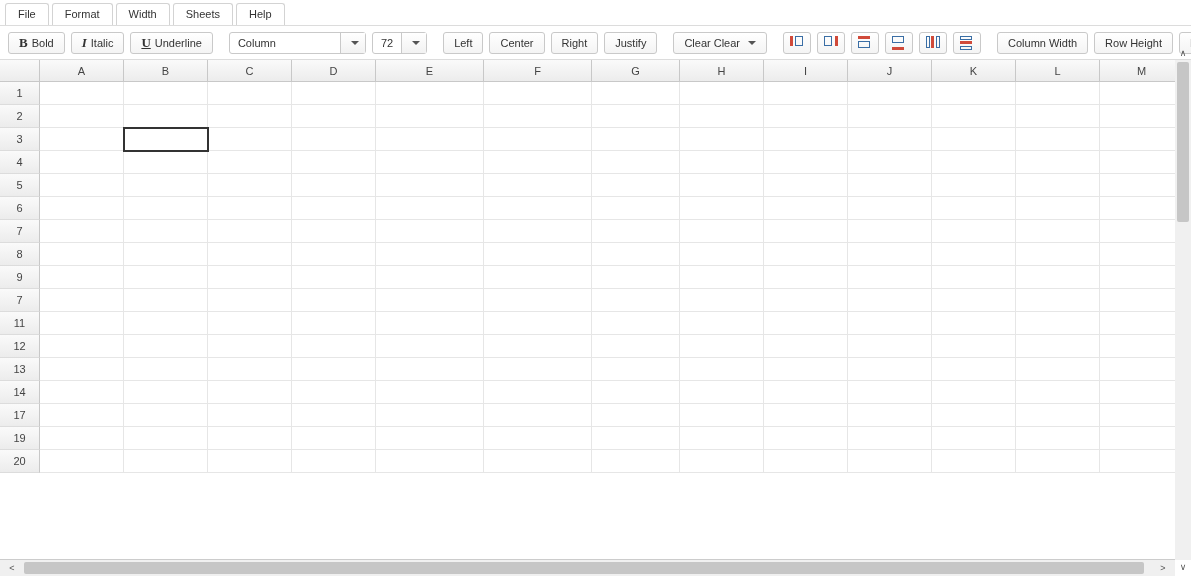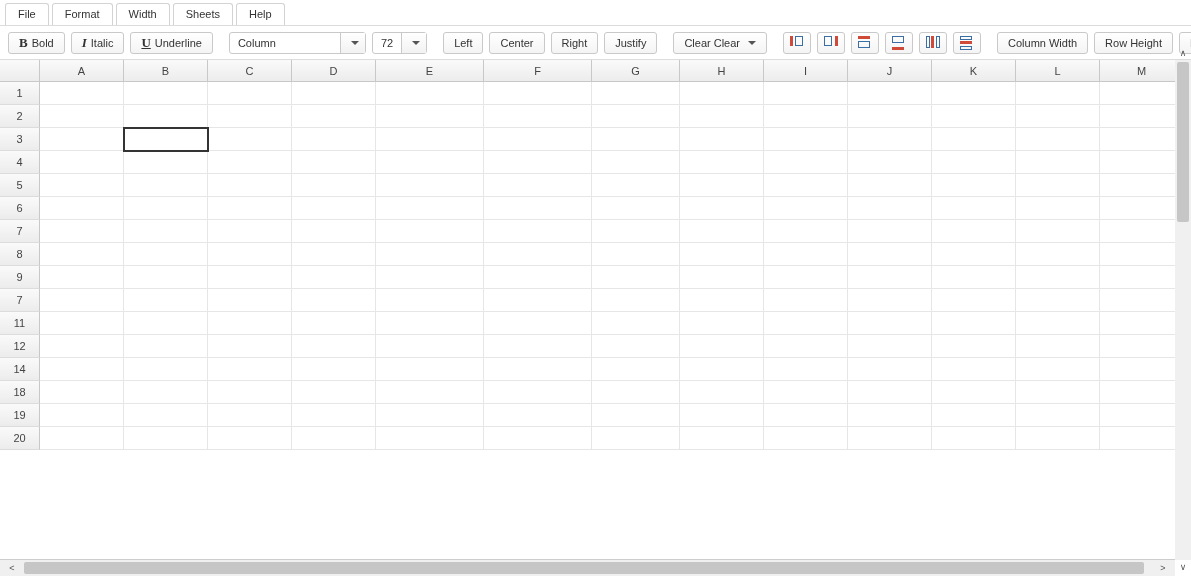--- a/index.html
+++ b/index.html
@@ -510,37 +510,53 @@
         <div class="cell" style="width: 108px;"></div>
         <div class="cell" style="width: 88px;"></div>
         <div class="cell" style="width: 84px;"></div>
         <div class="cell" style="width: 84px;"></div>
         <div class="cell" style="width: 84px;"></div>
         <div class="cell" style="width: 84px;"></div>
         <div class="cell" style="width: 84px;"></div>
         <div class="cell" style="width: 84px;"></div>
       </div>
       <div class="row">
+        <div class="row-h">13</div>
+        <div class="cell" style="width: 84px;"></div>
+        <div class="cell" style="width: 84px;"></div>
+        <div class="cell" style="width: 84px;"></div>
+        <div class="cell" style="width: 84px;"></div>
+        <div class="cell" style="width: 108px;"></div>
+        <div class="cell" style="width: 108px;"></div>
+        <div class="cell" style="width: 88px;"></div>
+        <div class="cell" style="width: 84px;"></div>
+        <div class="cell" style="width: 84px;"></div>
+        <div class="cell" style="width: 84px;"></div>
+        <div class="cell" style="width: 84px;"></div>
+        <div class="cell" style="width: 84px;"></div>
+        <div class="cell" style="width: 84px;"></div>
+      </div>
+      <div class="row">
         <div class="row-h">14</div>
         <div class="cell" style="width: 84px;"></div>
         <div class="cell" style="width: 84px;"></div>
         <div class="cell" style="width: 84px;"></div>
         <div class="cell" style="width: 84px;"></div>
         <div class="cell" style="width: 108px;"></div>
         <div class="cell" style="width: 108px;"></div>
         <div class="cell" style="width: 88px;"></div>
         <div class="cell" style="width: 84px;"></div>
         <div class="cell" style="width: 84px;"></div>
         <div class="cell" style="width: 84px;"></div>
         <div class="cell" style="width: 84px;"></div>
         <div class="cell" style="width: 84px;"></div>
         <div class="cell" style="width: 84px;"></div>
       </div>
       <div class="row">
-        <div class="row-h">18</div>
+        <div class="row-h">17</div>
         <div class="cell" style="width: 84px;"></div>
         <div class="cell" style="width: 84px;"></div>
         <div class="cell" style="width: 84px;"></div>
         <div class="cell" style="width: 84px;"></div>
         <div class="cell" style="width: 108px;"></div>
         <div class="cell" style="width: 108px;"></div>
         <div class="cell" style="width: 88px;"></div>
         <div class="cell" style="width: 84px;"></div>
         <div class="cell" style="width: 84px;"></div>
         <div class="cell" style="width: 84px;"></div>

